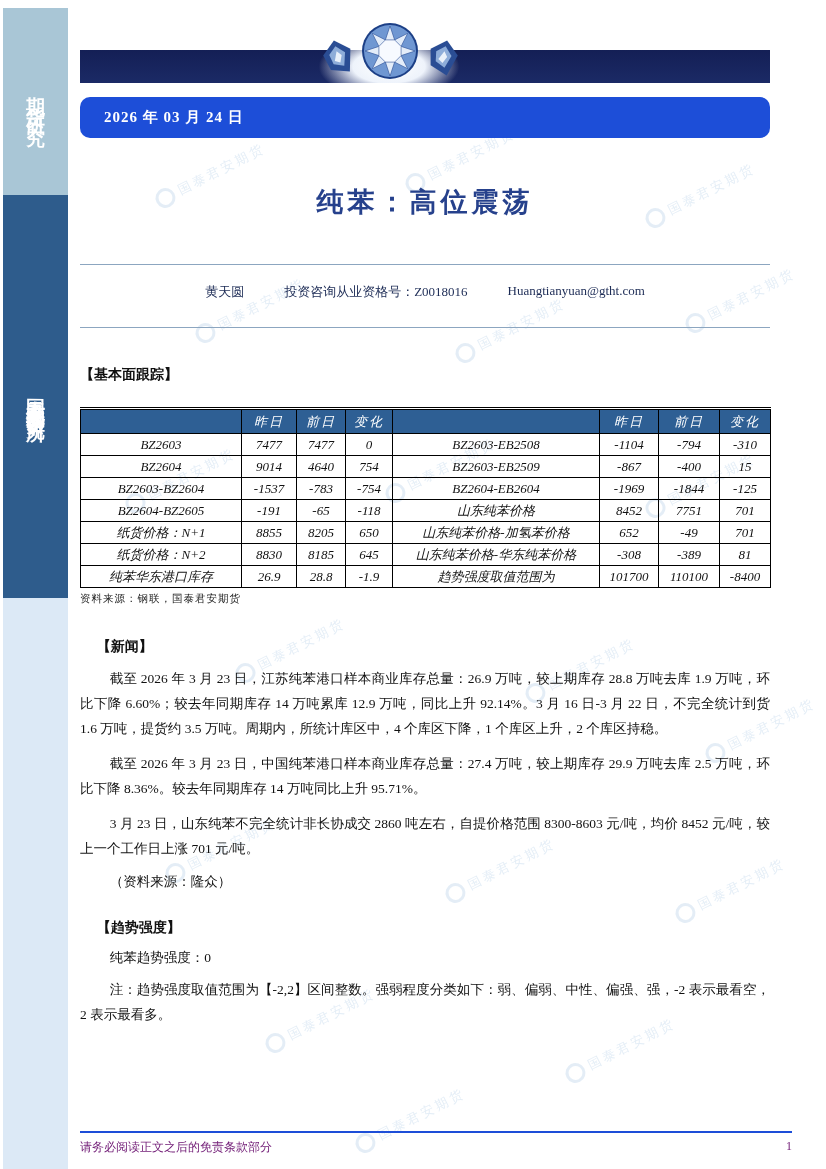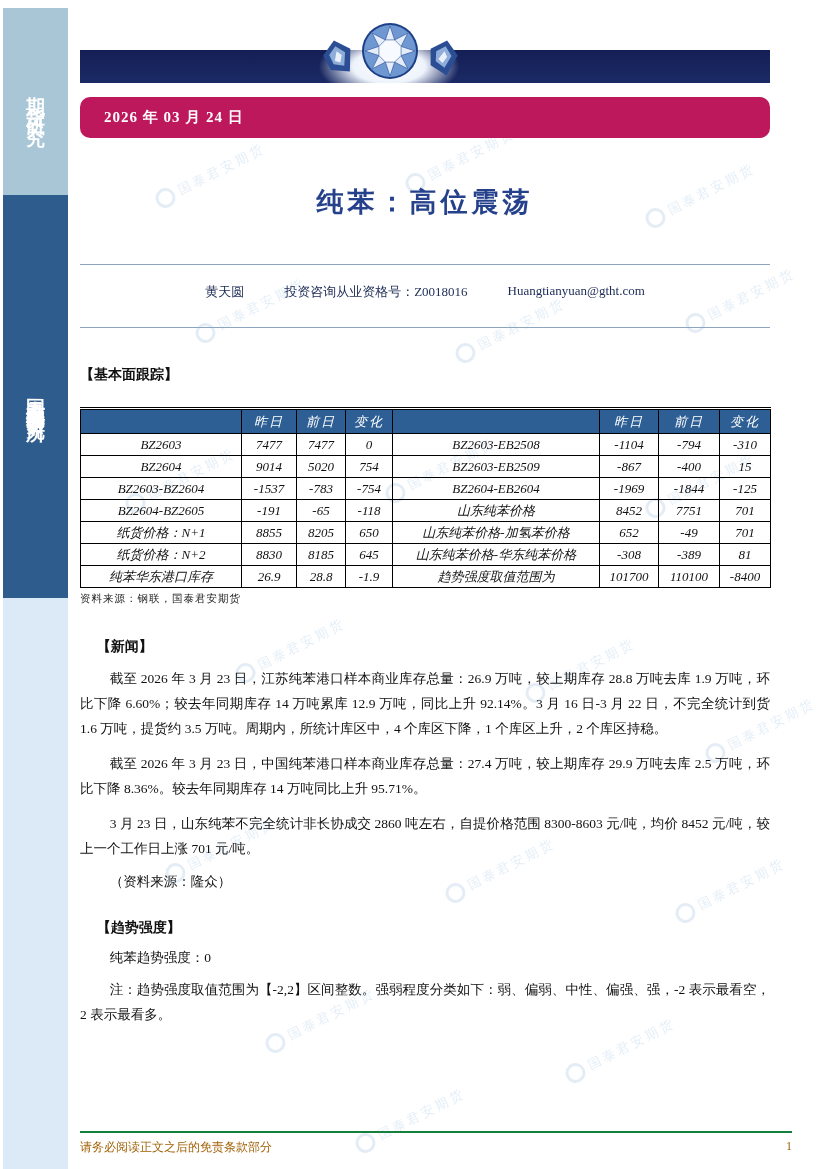--- a/index.html
+++ b/index.html
@@ -36,21 +36,21 @@
   
   .content { position:absolute; left:80px; top:0; width:690px; z-index:1; }
   .banner {
     margin-top:50px; height:33px;
     background:
       radial-gradient(ellipse 95px 44px at 309px 50%, #ffffff 0%, #eef3fb 38%, rgba(22,36,94,0) 74%),
       linear-gradient(#141f55, #1b2a66);
   }
   .gems { position:absolute; left:238px; top:20px; width:145px; height:66px; }
   .datebar {
-    margin-top:14px; height:41px; background:#be185d; border-radius:10px;
+    margin-top:14px; height:41px; background:#1d4ed8; border-radius:10px;
     color:#fff; font-size:15px; font-weight:bold; line-height:41px;
     padding-left:24px; box-sizing:border-box; letter-spacing:1px;
   }
   .title {
     margin-top:46px; text-align:center;
     font-size:27px; font-weight:bold; color:#26418c; letter-spacing:4px;
   }
   .rule { border:none; border-top:1px solid #8ca6c0; margin:0; }
   .rule-1 { margin-top:44px; }
   .author-row {
@@ -82,23 +82,23 @@
   .news-heading, .trend-heading { margin-top:32px; font-size:14px; font-weight:bold; text-indent:1.2em; }
   .trend-heading { margin-top:28px; }
   .para {
     margin:10px 0 0 0; font-size:13.5px; line-height:25px;
     text-align:justify; text-indent:2.2em; color:#111;
   }
   .inline-line { margin-top:12px; font-size:13.5px; text-indent:2.2em; }
   
   .footer {
     position:absolute; left:80px; top:1131px; width:712px; z-index:1;
-    border-top:2px solid #15803d; padding-top:6px;
+    border-top:2px solid #1d4ed8; padding-top:6px;
     display:flex; justify-content:space-between;
-    font-size:12px; color:#a16207;
+    font-size:12px; color:#701a75;
   }
 </style>
 </head>
 <body>
 
 <div class="page">
 
   <div class="wm-layer">
       <span class="wm" style="left: 150px; top: 165px;">
         <i></i>
@@ -246,21 +246,21 @@
             <td>7477</td>
             <td>0</td>
             <td>BZ2603-EB2508</td>
             <td>-1104</td>
             <td>-794</td>
             <td>-310</td>
           </tr>
           <tr>
             <td>BZ2604</td>
             <td>9014</td>
-            <td>5020</td>
+            <td>4640</td>
             <td>754</td>
             <td>BZ2603-EB2509</td>
             <td>-867</td>
             <td>-400</td>
             <td>15</td>
           </tr>
           <tr>
             <td>BZ2603-BZ2604</td>
             <td>-1537</td>
             <td>-783</td>

